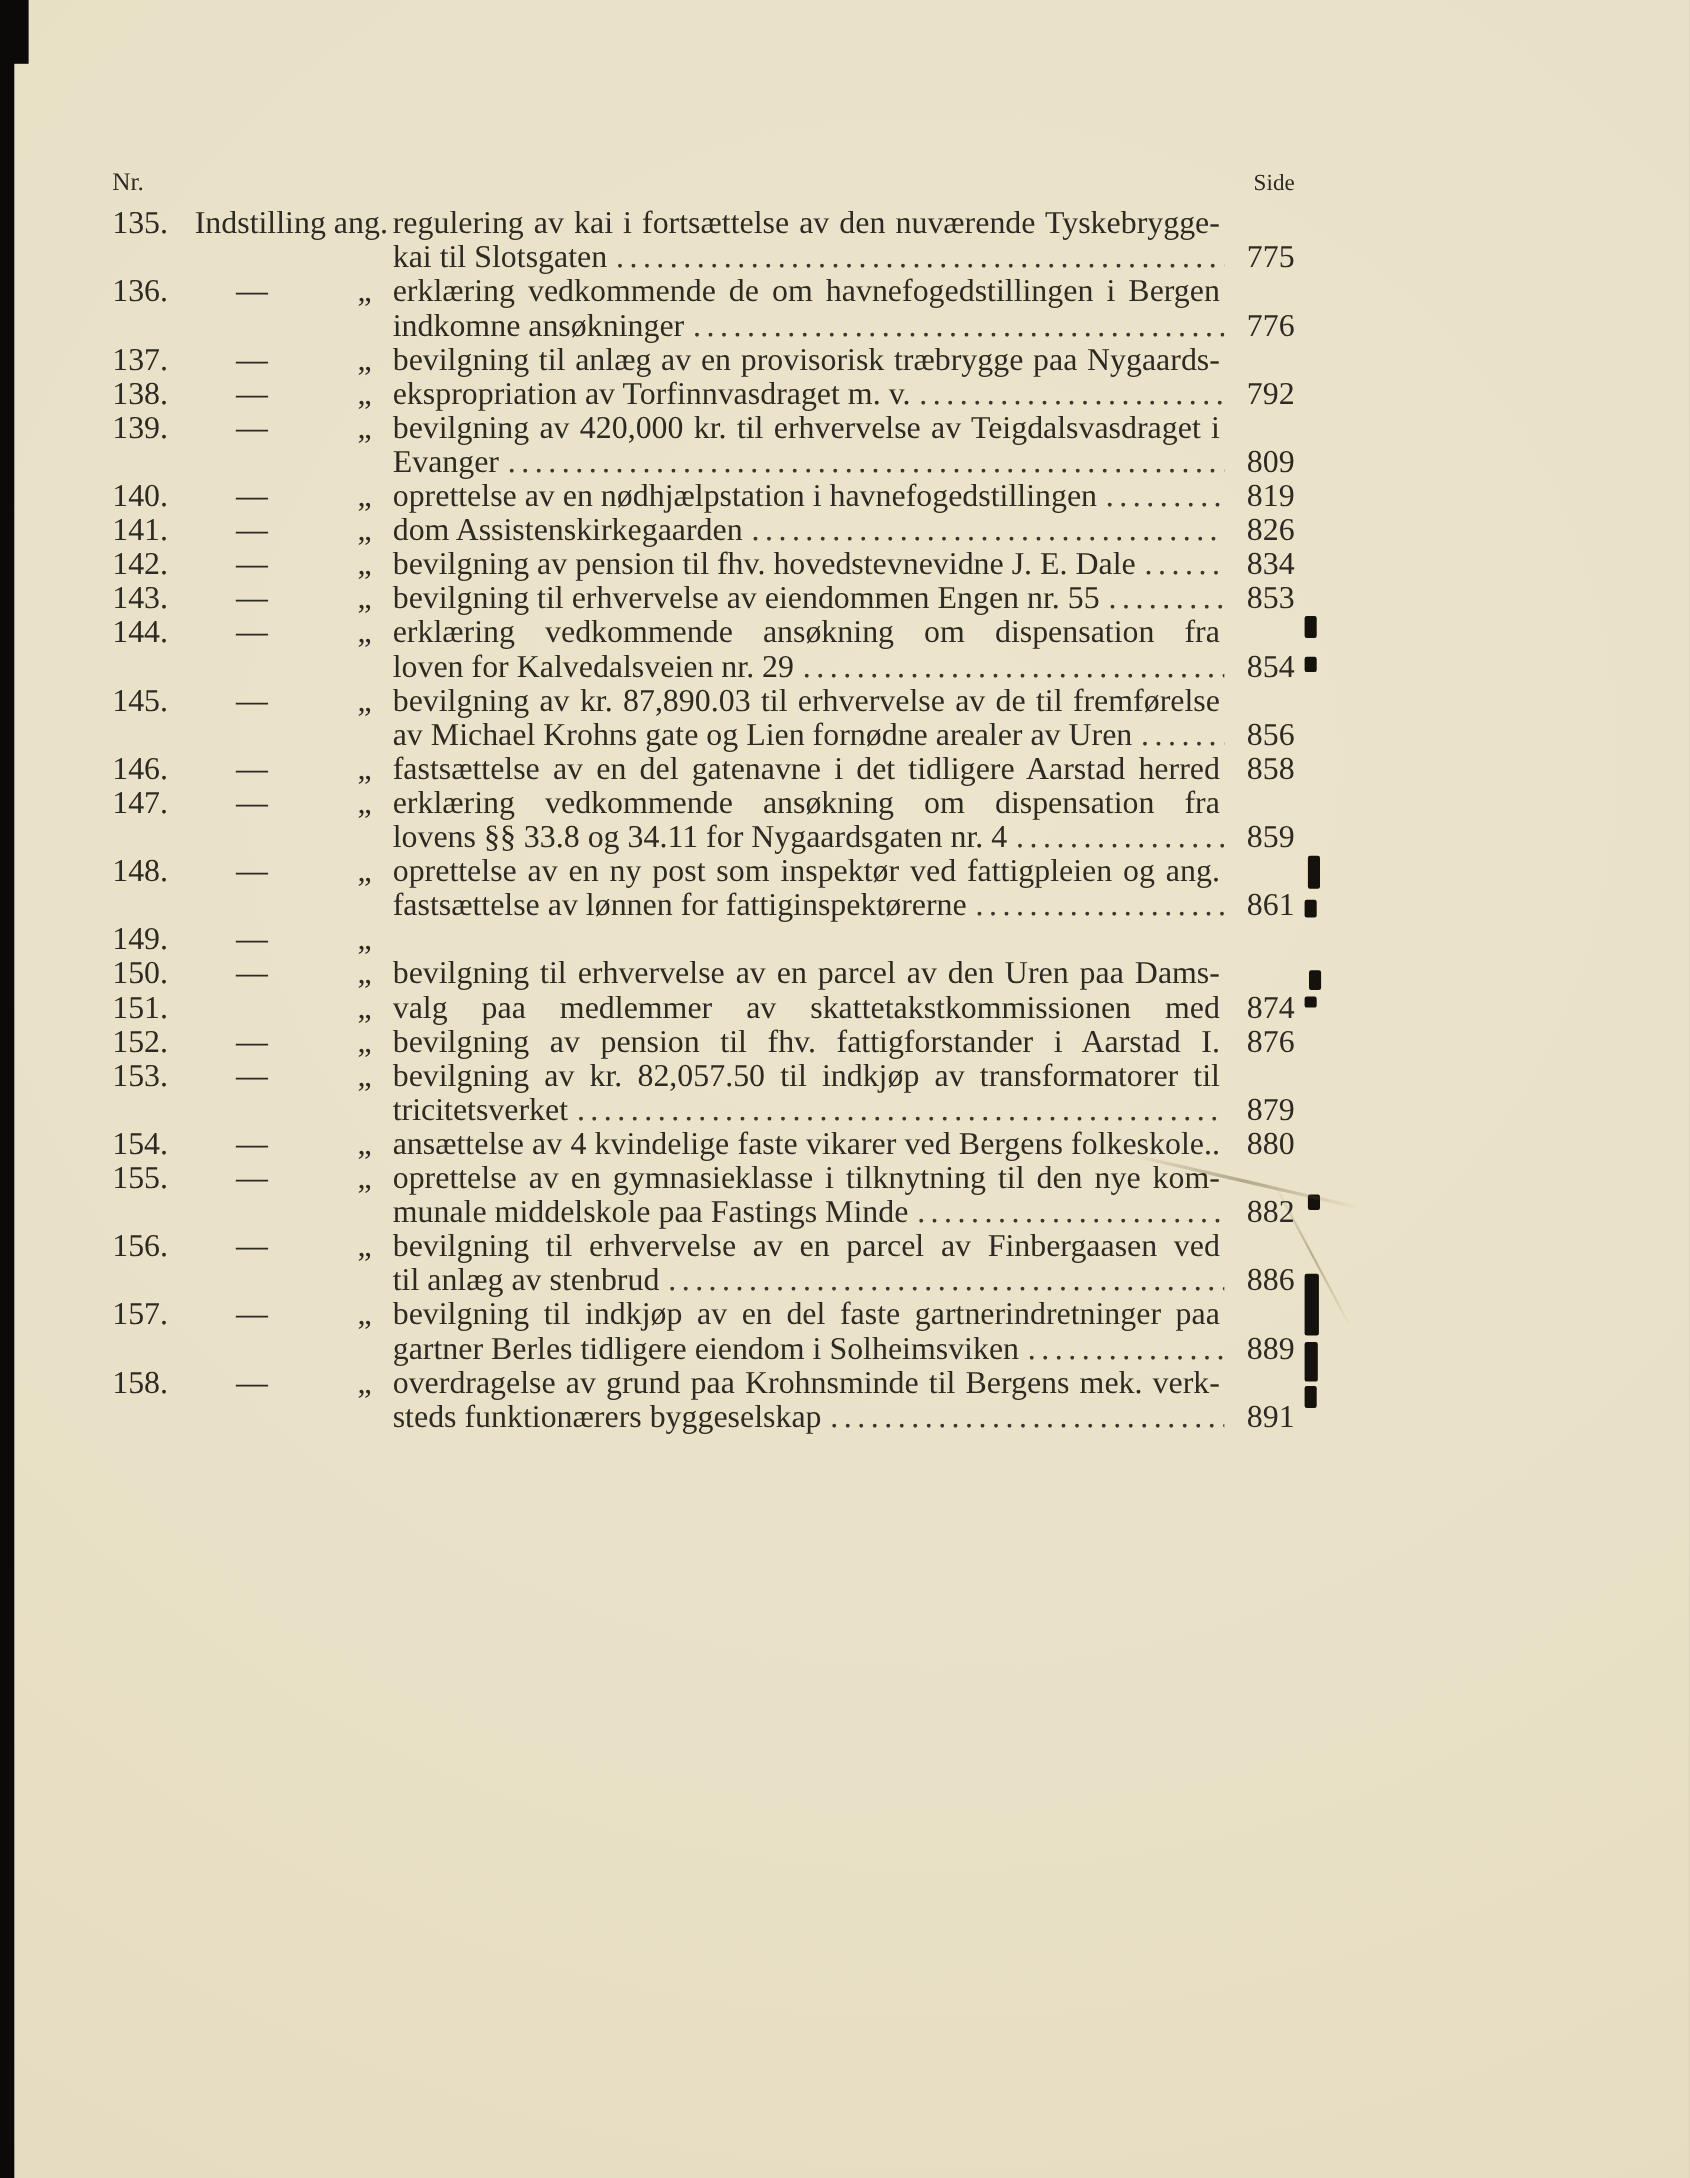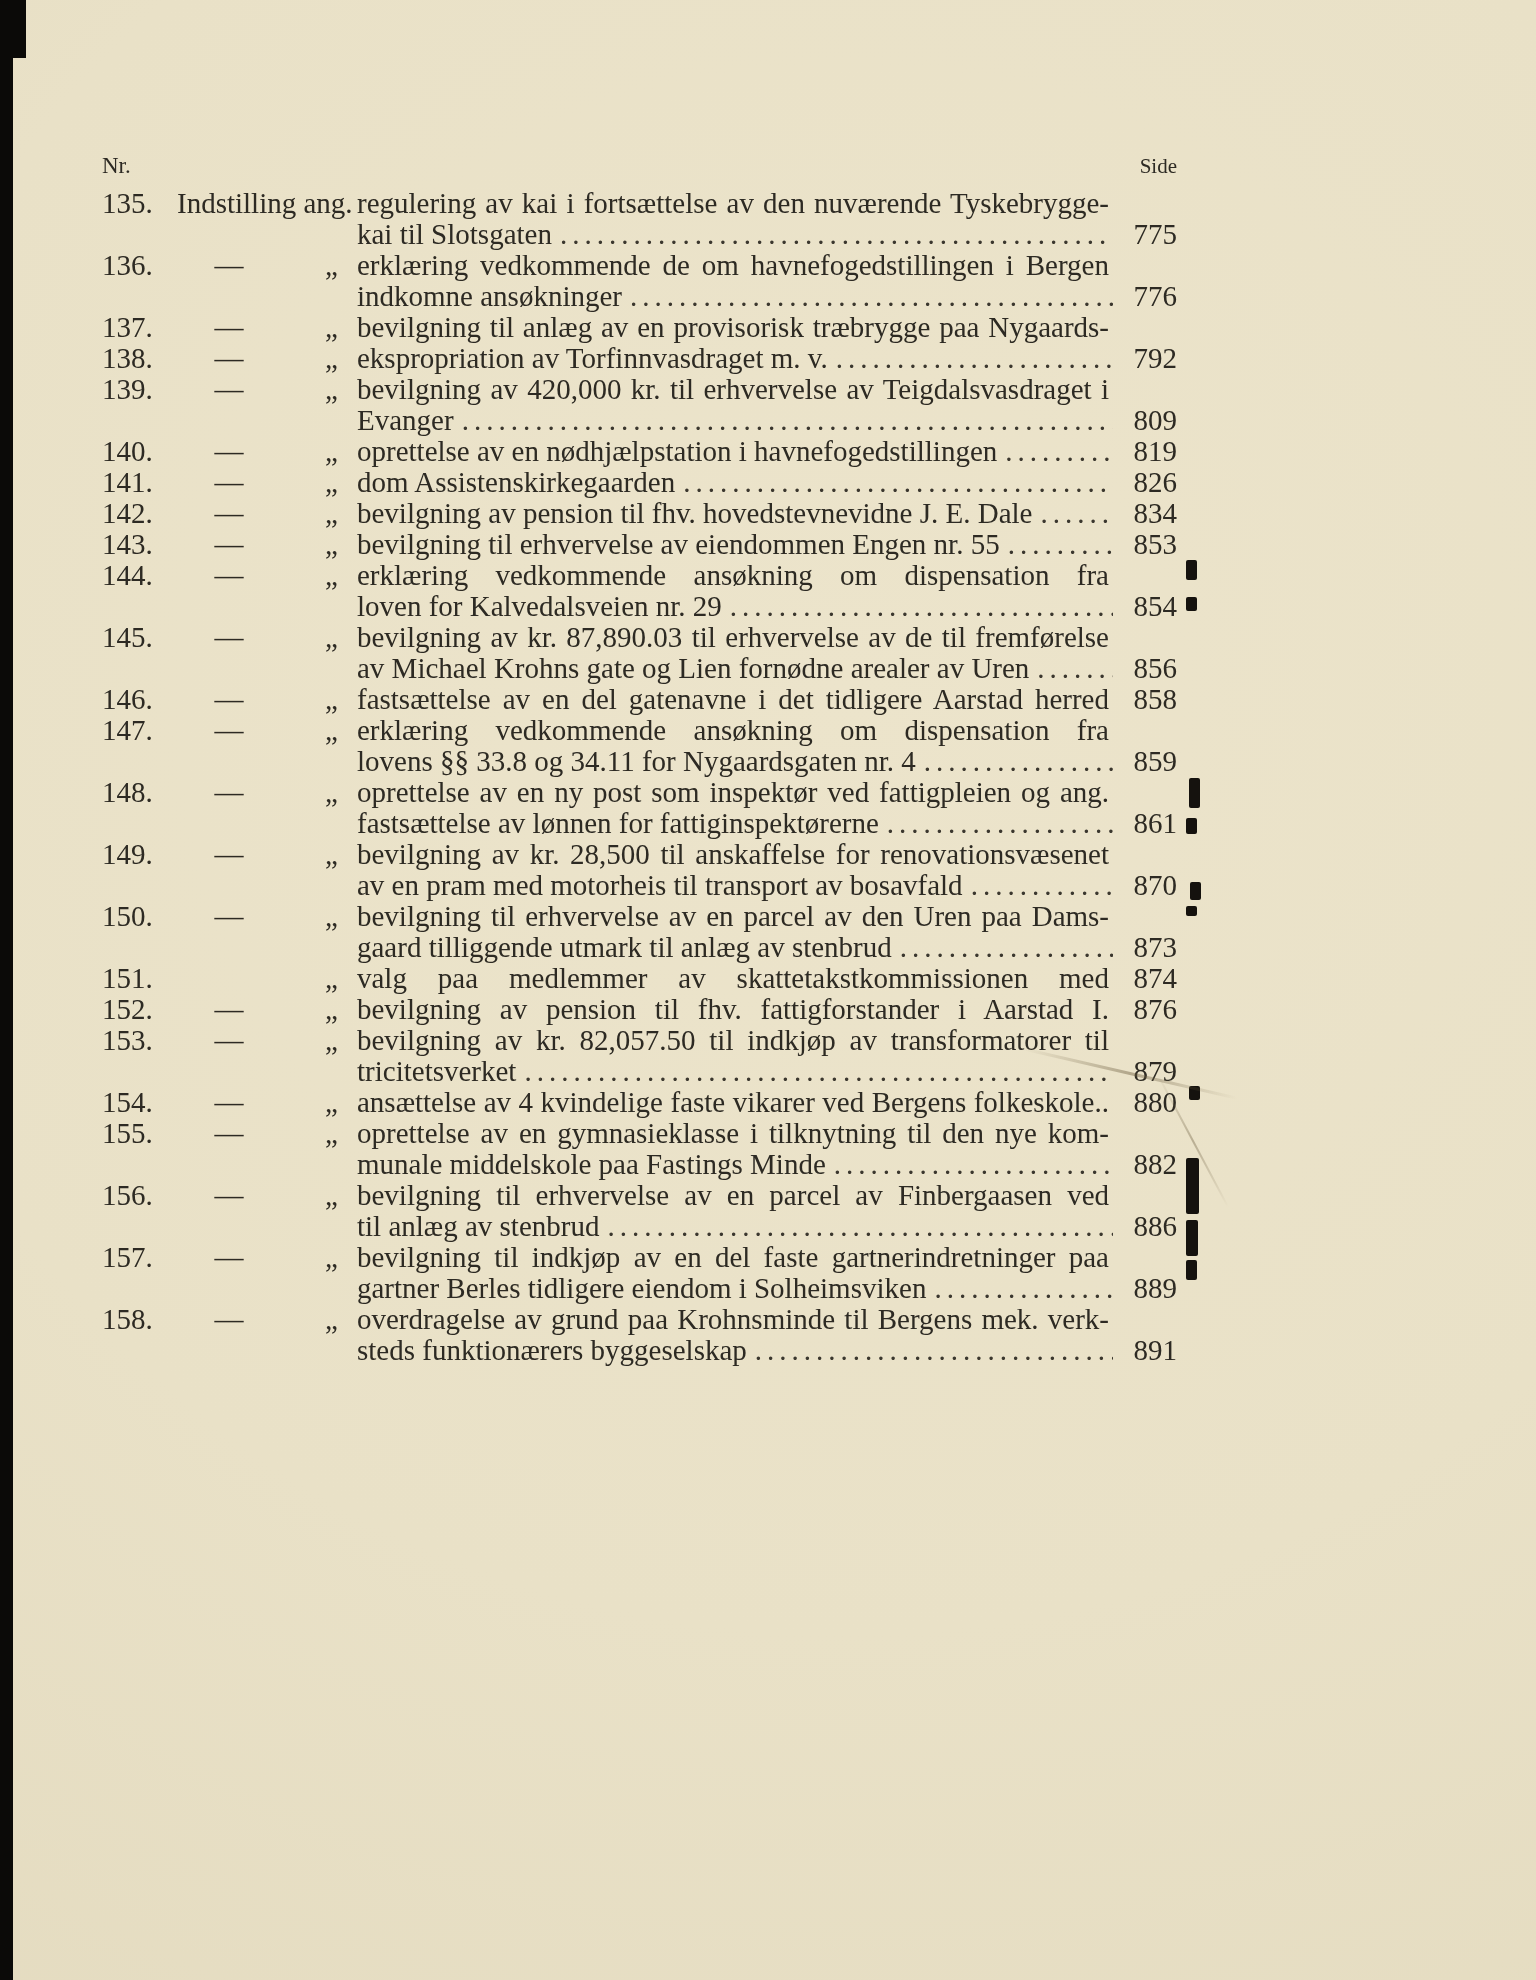--- a/index.html
+++ b/index.html
@@ -288,45 +288,30 @@
               <span class="page">861</span>
             </div>
           </div>
         </div>
         <div class="entry">
           <span class="col-nr">149.</span>
           <span class="col-mid">
             <span class="dash">—</span>
             <span class="ditto">„</span>
           </span>
-          <div class="col-text">
-            <div class="line justified">
-              <span class="txt">bevilgning av kr. 28,500 til anskaffelse for renovationsvæsenet</span>
-            </div>
-            <div class="line">
-              <span class="txt">av en pram med motorheis til transport av bosavfald</span>
-              <span class="dots"></span>
-              <span class="page">870</span>
-            </div>
-          </div>
         </div>
         <div class="entry">
           <span class="col-nr">150.</span>
           <span class="col-mid">
             <span class="dash">—</span>
             <span class="ditto">„</span>
           </span>
           <div class="col-text">
             <div class="line justified">
               <span class="txt">bevilgning til erhvervelse av en parcel av den Uren paa Dams-</span>
-            </div>
-            <div class="line">
-              <span class="txt">gaard tilliggende utmark til anlæg av stenbrud</span>
-              <span class="dots"></span>
-              <span class="page">873</span>
             </div>
           </div>
         </div>
         <div class="entry">
           <span class="col-nr">151.</span>
           <span class="col-mid">
             <span class="ditto">„</span>
           </span>
           <div class="col-text">
             <div class="line justified">

